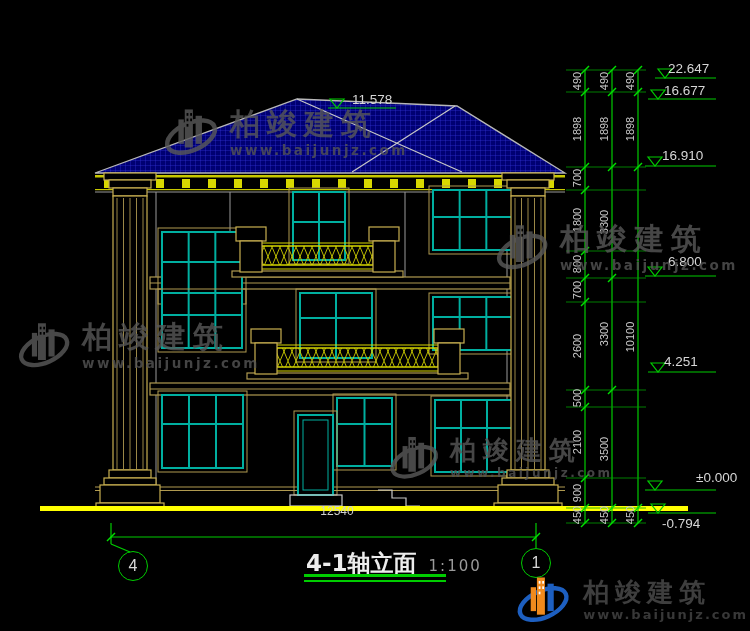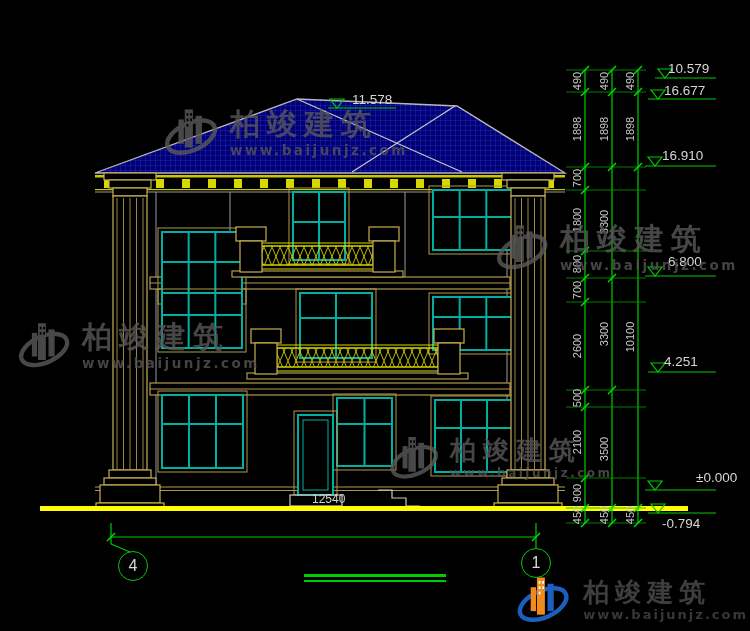--- a/index.html
+++ b/index.html
@@ -298,33 +298,36 @@
 <span class="dim" style="left:604px;top:334px">3300</span>
 <span class="dim" style="left:604px;top:449px">3500</span>
 <span class="dim" style="left:604px;top:515px">450</span>
 
 <span class="dim" style="left:630px;top:81px">490</span>
 <span class="dim" style="left:630px;top:129px">1898</span>
 <span class="dim" style="left:630px;top:337px">10100</span>
 <span class="dim" style="left:630px;top:515px">450</span>
 
 <span class="elev" style="left:352px;top:92px">11.578</span>
-<span class="elev" style="left:668px;top:61px">10.579</span>
+<span class="elev" style="left:668px;top:61px">22.647</span>
 <span class="elev" style="left:664px;top:83px">16.677</span>
 <span class="elev" style="left:662px;top:148px">16.910</span>
 <span class="elev" style="left:668px;top:254px">6.800</span>
 <span class="elev" style="left:664px;top:354px">4.251</span>
 <span class="elev" style="left:696px;top:470px">±0.000</span>
 <span class="elev" style="left:662px;top:516px">-0.794</span>
 
-<span class="dimh" style="left:312px;top:492px;width:50px;">12540</span>
+<span class="dimh" style="left:312px;top:504px;width:50px;text-align:center">12540</span>
 
 <div class="bubble" style="left:118px;top:551px">4</div>
 <div class="bubble" style="left:521px;top:548px">1</div>
 
+<div id="title">
+  <span>4-1轴立面</span><span class="scale">1:100</span>
+</div>
 <div class="uline" style="left:304px;top:574px;width:142px;height:3px"></div>
 <div class="uline" style="left:304px;top:580px;width:142px;height:1.5px"></div>
 
 <div class="wm" style="left:160px;top:104px">
   <svg viewBox="0 0 70 64" width="64" height="58">
     <ellipse cx="34" cy="36" rx="28" ry="15" transform="rotate(-24 34 36)" fill="none" stroke="#5a5a5a" stroke-width="5"></ellipse>
     <rect x="27" y="6" width="9" height="42" fill="#5a5a5a"></rect>
         <rect x="39" y="13" width="7" height="31" fill="#5a5a5a"></rect>
     <rect x="20" y="17" width="6" height="27" fill="#5a5a5a"></rect>
     <g fill="#000">

